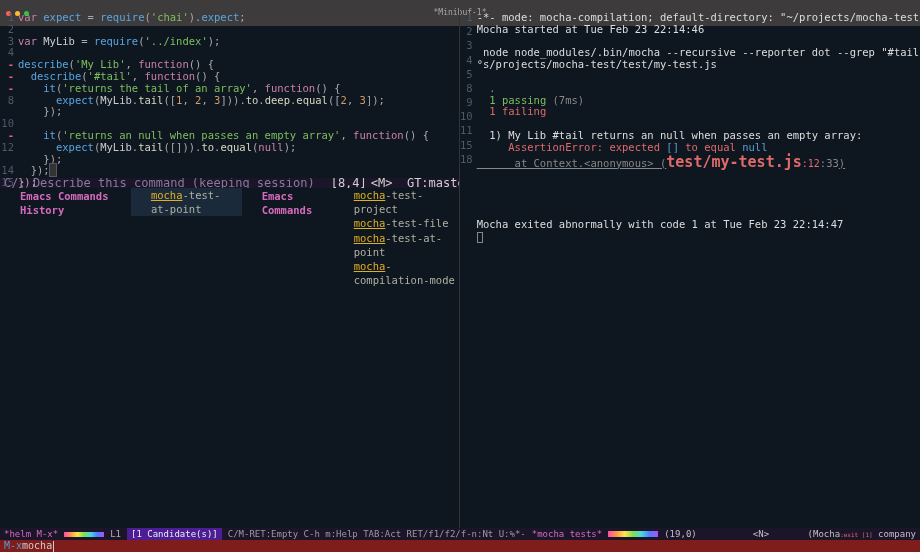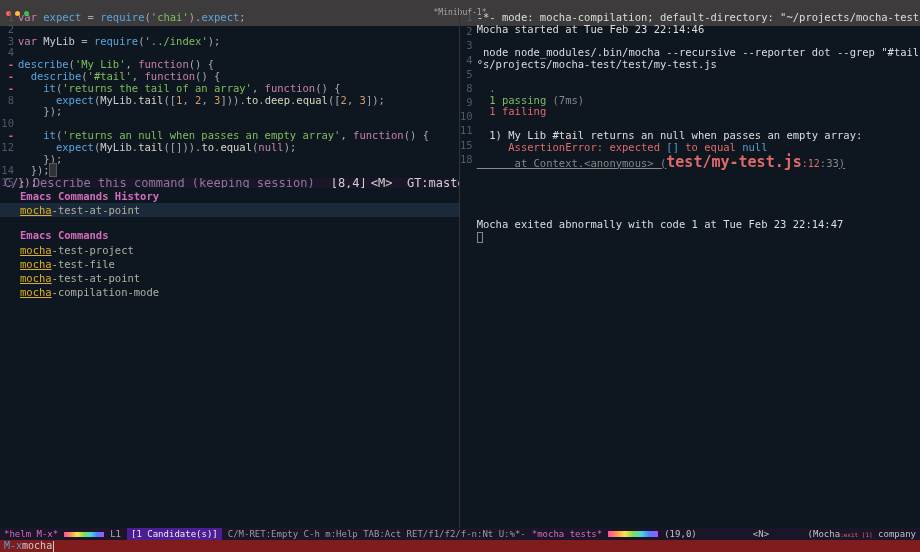--- a/index.html
+++ b/index.html
@@ -65,21 +65,21 @@
     margin: 0 4px;
   }
   .ml-rainbow2 {
     display: inline-block; width: 40px; height: 5px;
     background: linear-gradient(90deg,#ff4da6,#ff944d,#ffe34d,#7fe04d,#4dd6e0,#4d7fff,#b04dff);
   }
   .ml-flag { color: #d0d0d0; }
 
   .helm-panel {
     flex: 1; background: #0e1620;
-    display: flex; flex-direction: column;
+    display: flex; flex-direction: row;
   }
   .helm-header { color: #d46bbd; font-weight: bold; padding: 1px 4px 0 20px; }
   .helm-item {
     padding: 0 4px 0 20px;
   }
   .helm-item.sel { background: #1b2a3a; }
   .helm-hl { color: #e0b020; text-decoration: underline; }
   .helm-rest { color: #b0b0a0; }
 
   .right-content { flex: 1; position: relative; }

